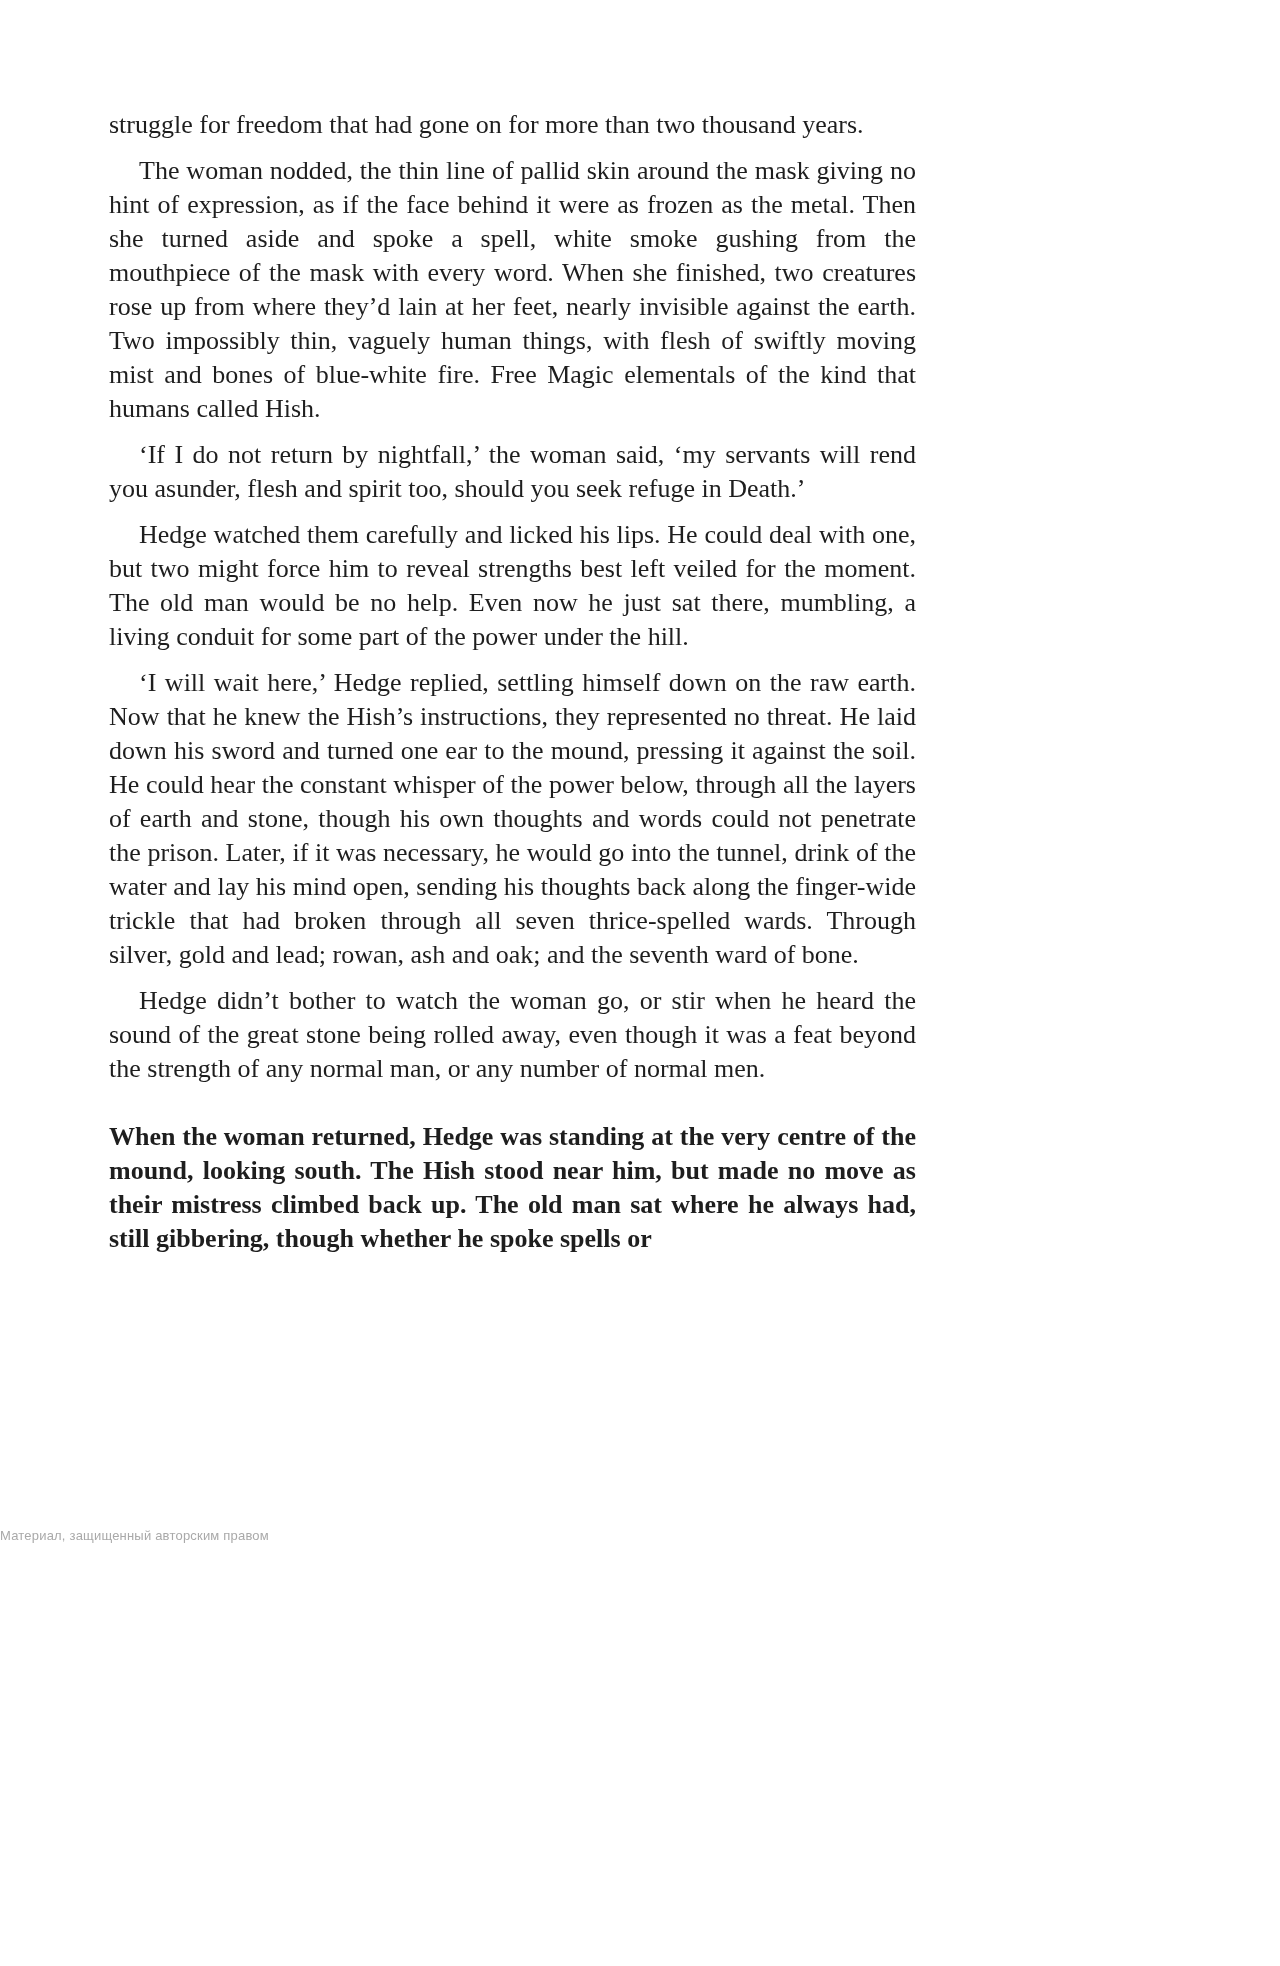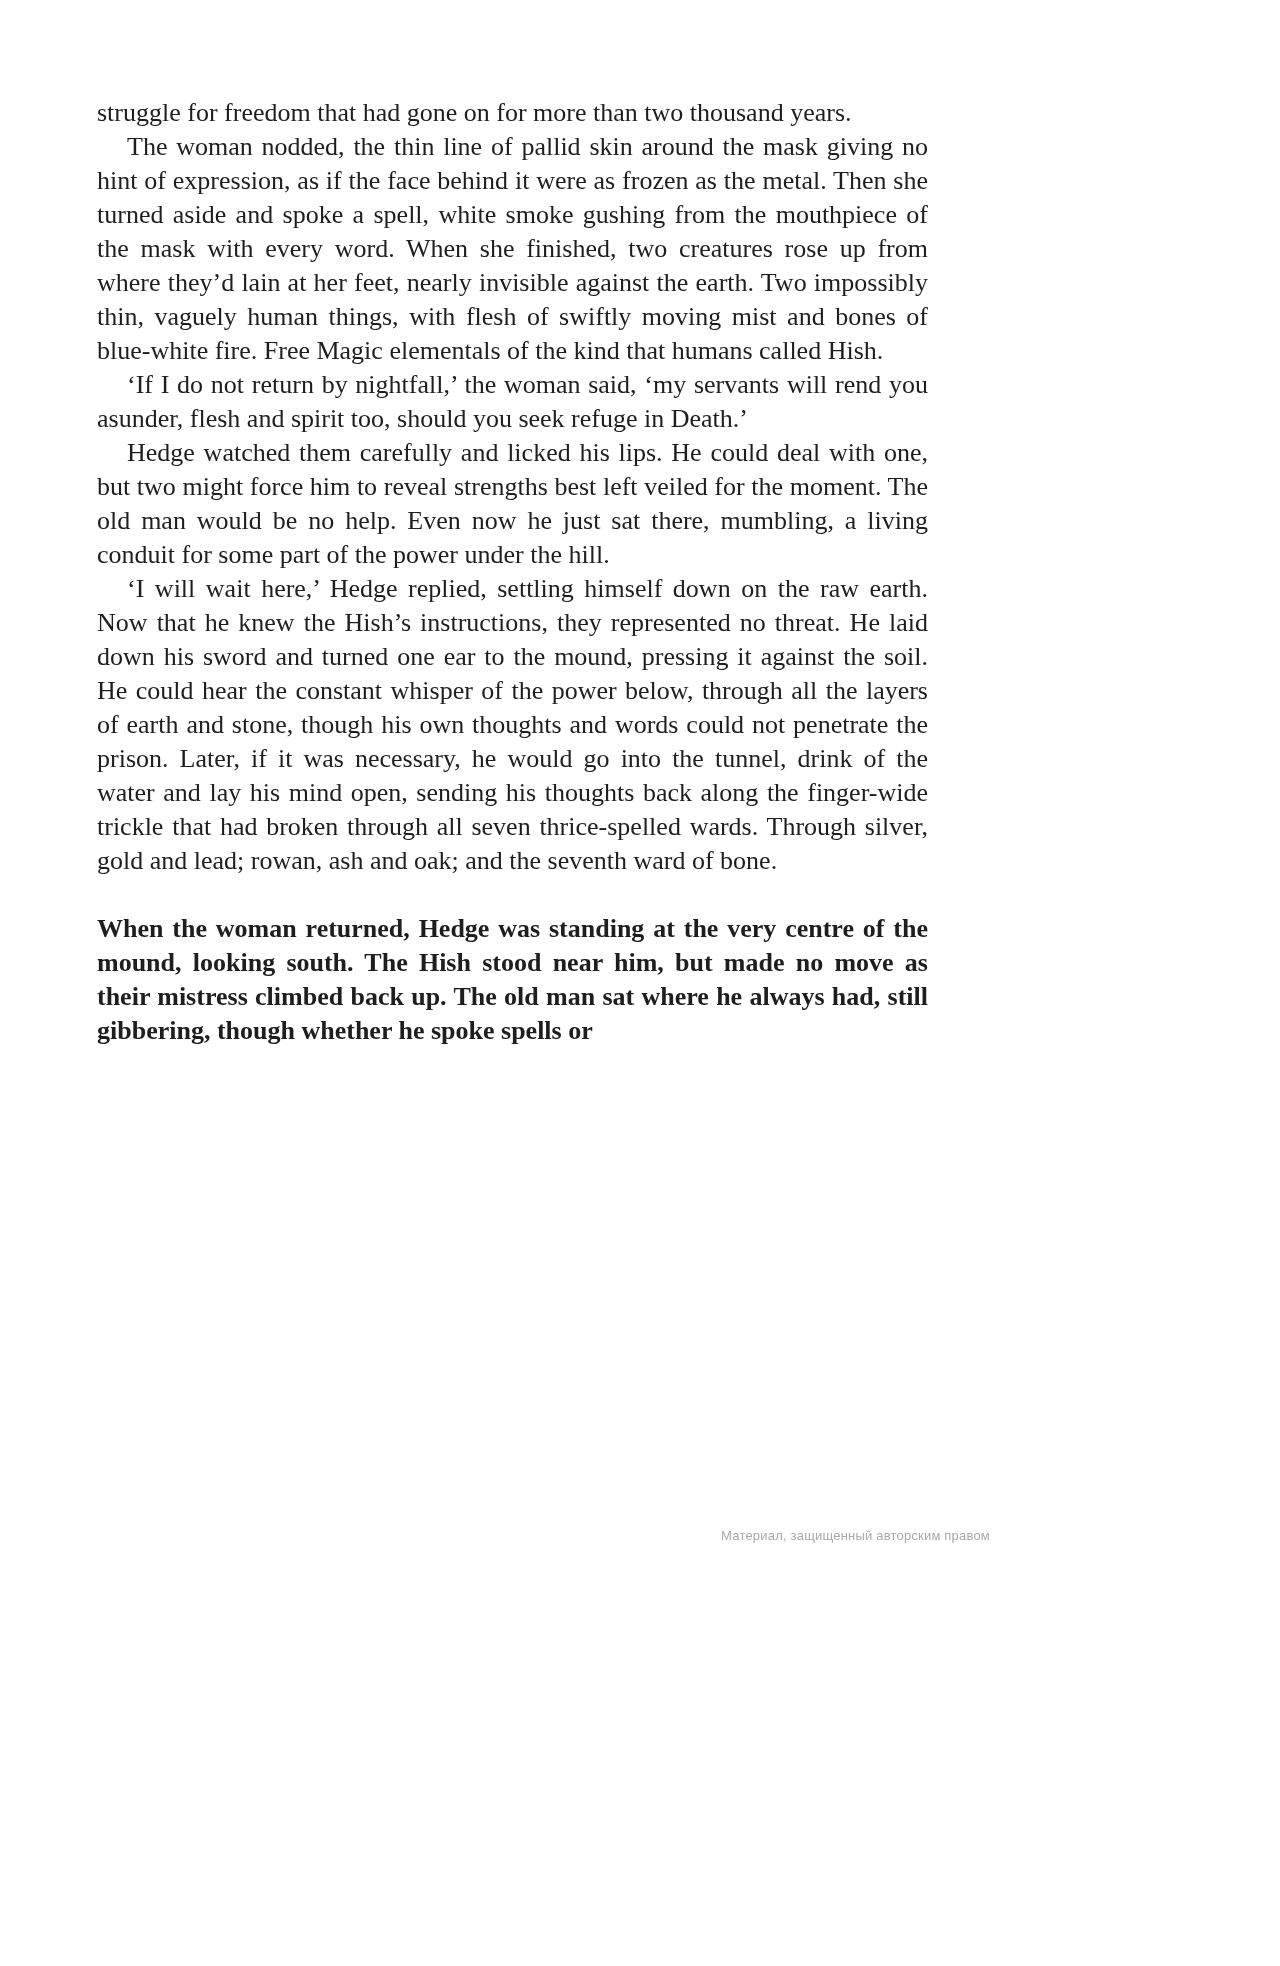--- a/index.html
+++ b/index.html
@@ -27,51 +27,52 @@
     left: 97px;
     top: 96px;
     width: 831px;
     font-size: 26px;
     line-height: 34px;
     color: #1e1e1e;
     text-align: justify;
     text-justify: inter-word;
   }
   .text-block p {
-    margin: 0;
+    margin: 12px;
     padding: 0;
   }
   .text-block p.indent {
     text-indent: 30px;
   }
   .text-block p.section-break {
     margin-top: 34px;
     font-weight: bold;
   }
   .copyright-watermark {
     position: absolute;
     top: 1528px;
     left: 0;
     width: 990px;
-    text-align: right;
+    text-align: left;
     font-family: "Liberation Sans", sans-serif;
     font-size: 13px;
     color: #a9a9a9;
     letter-spacing: 0.2px;
   }
 </style>
 </head>
 <body>
 
 <div class="page">
 
   <div class="text-block">
     <p>struggle for freedom that had gone on for more than two thousand years.</p>
     <p class="indent">The woman nodded, the thin line of pallid skin around the mask giving no hint of expression, as if the face behind it were as frozen as the metal. Then she turned aside and spoke a spell, white smoke gushing from the mouthpiece of the mask with every word. When she finished, two creatures rose up from where they’d lain at her feet, nearly invisible against the earth. Two impossibly thin, vaguely human things, with flesh of swiftly moving mist and bones of blue-white fire. Free Magic elementals of the kind that humans called Hish.</p>
     <p class="indent">‘If I do not return by nightfall,’ the woman said, ‘my servants will rend you asunder, flesh and spirit too, should you seek refuge in Death.’</p>
     <p class="indent">Hedge watched them carefully and licked his lips. He could deal with one, but two might force him to reveal strengths best left veiled for the moment. The old man would be no help. Even now he just sat there, mumbling, a living conduit for some part of the power under the hill.</p>
     <p class="indent">‘I will wait here,’ Hedge replied, settling himself down on the raw earth. Now that he knew the Hish’s instructions, they represented no threat. He laid down his sword and turned one ear to the mound, pressing it against the soil. He could hear the constant whisper of the power below, through all the layers of earth and stone, though his own thoughts and words could not penetrate the prison. Later, if it was necessary, he would go into the tunnel, drink of the water and lay his mind open, sending his thoughts back along the finger-wide trickle that had broken through all seven thrice-spelled wards. Through silver, gold and lead; rowan, ash and oak; and the seventh ward of bone.</p>
+    <p class="indent">Hedge didn’t bother to watch the woman go, or stir when he heard the sound of the great stone being rolled away, even though it was a feat beyond the strength of any normal man, or any number of normal men.</p>
     <p class="section-break">When the woman returned, Hedge was standing at the very centre of the mound, looking south. The Hish stood near him, but made no move as their mistress climbed back up. The old man sat where he always had, still gibbering, though whether he spoke spells or</p>
   </div>
 
   <div class="copyright-watermark">Материал, защищенный авторским правом</div>
 
 </div>
 
 </body></html>

